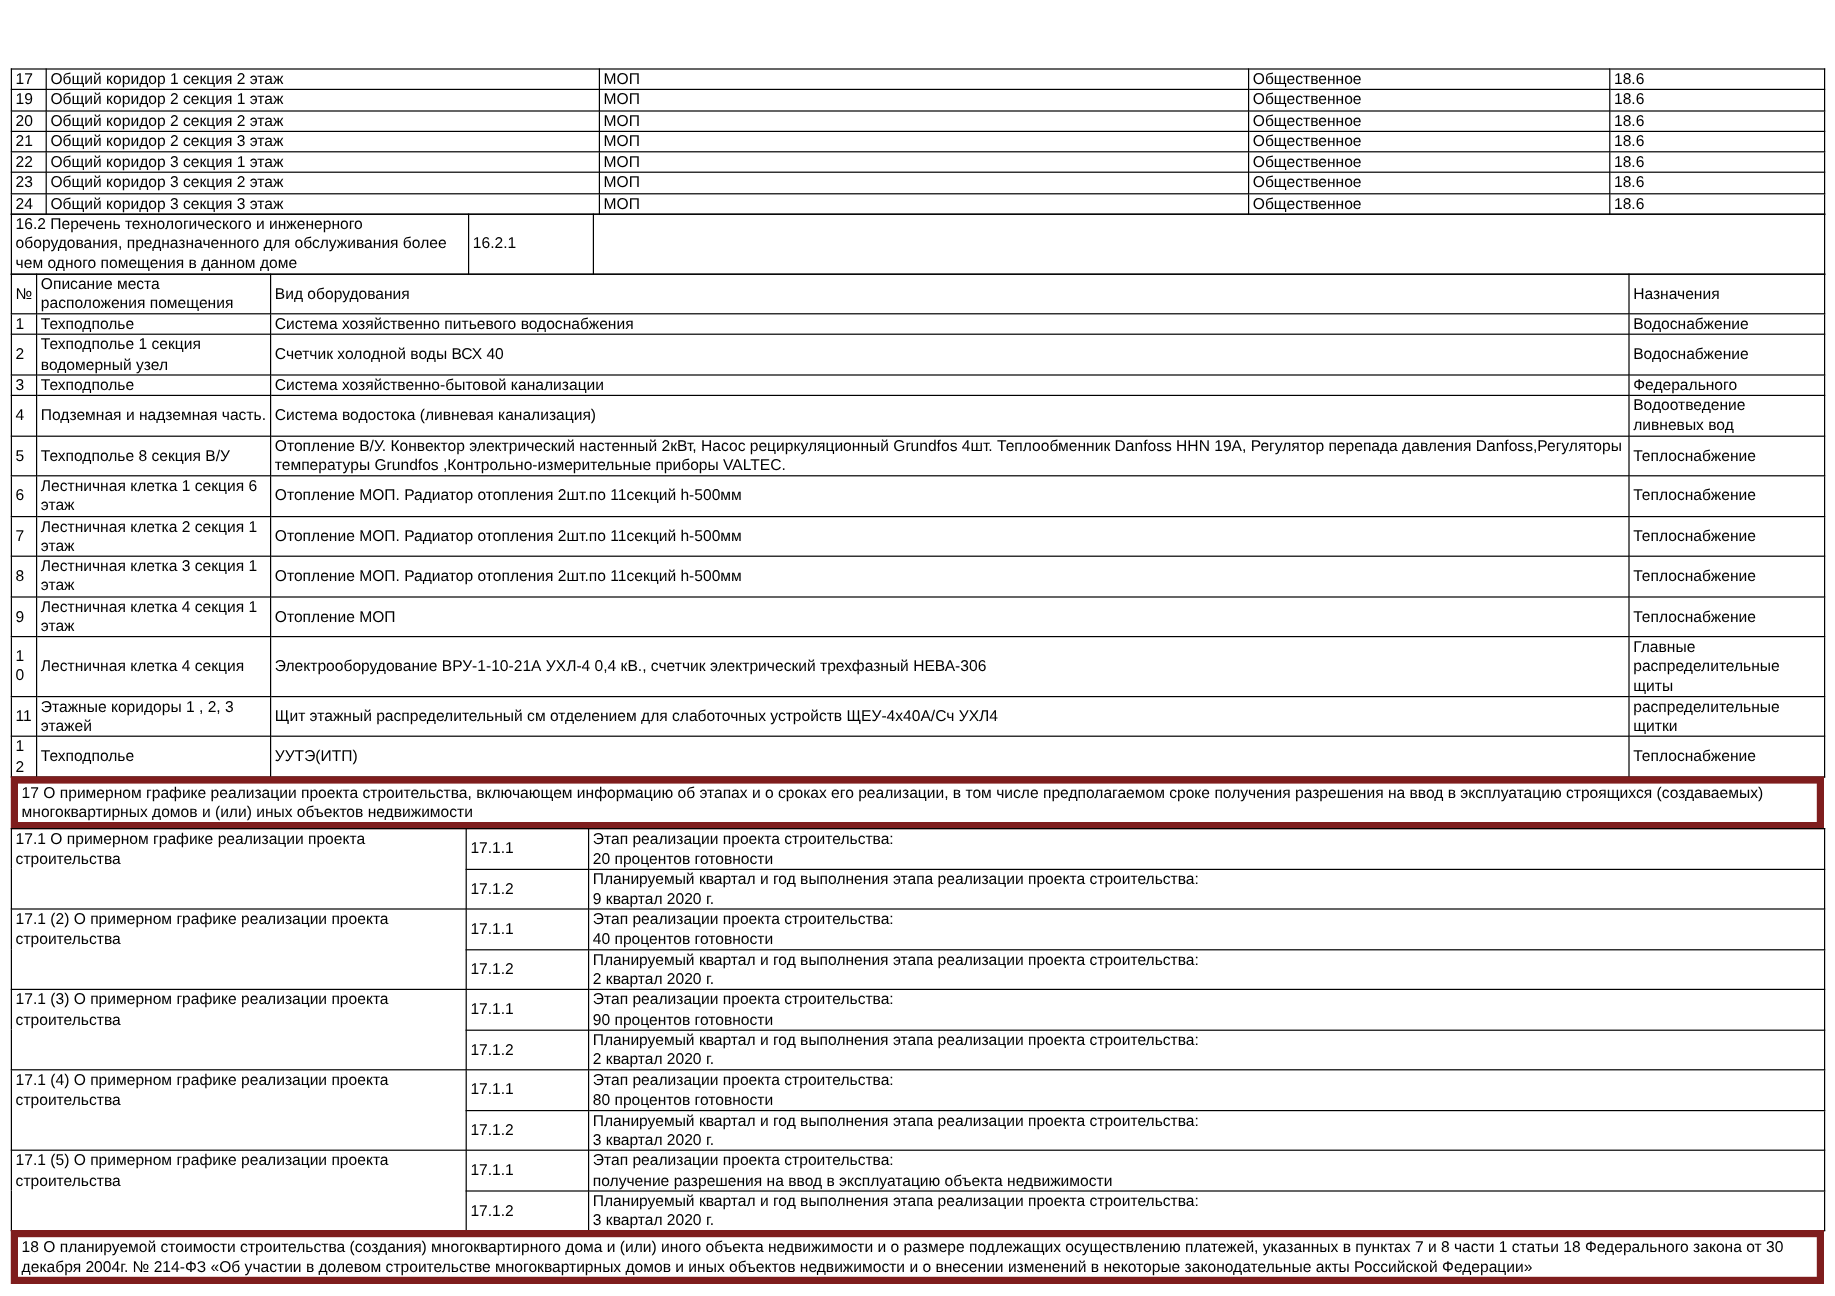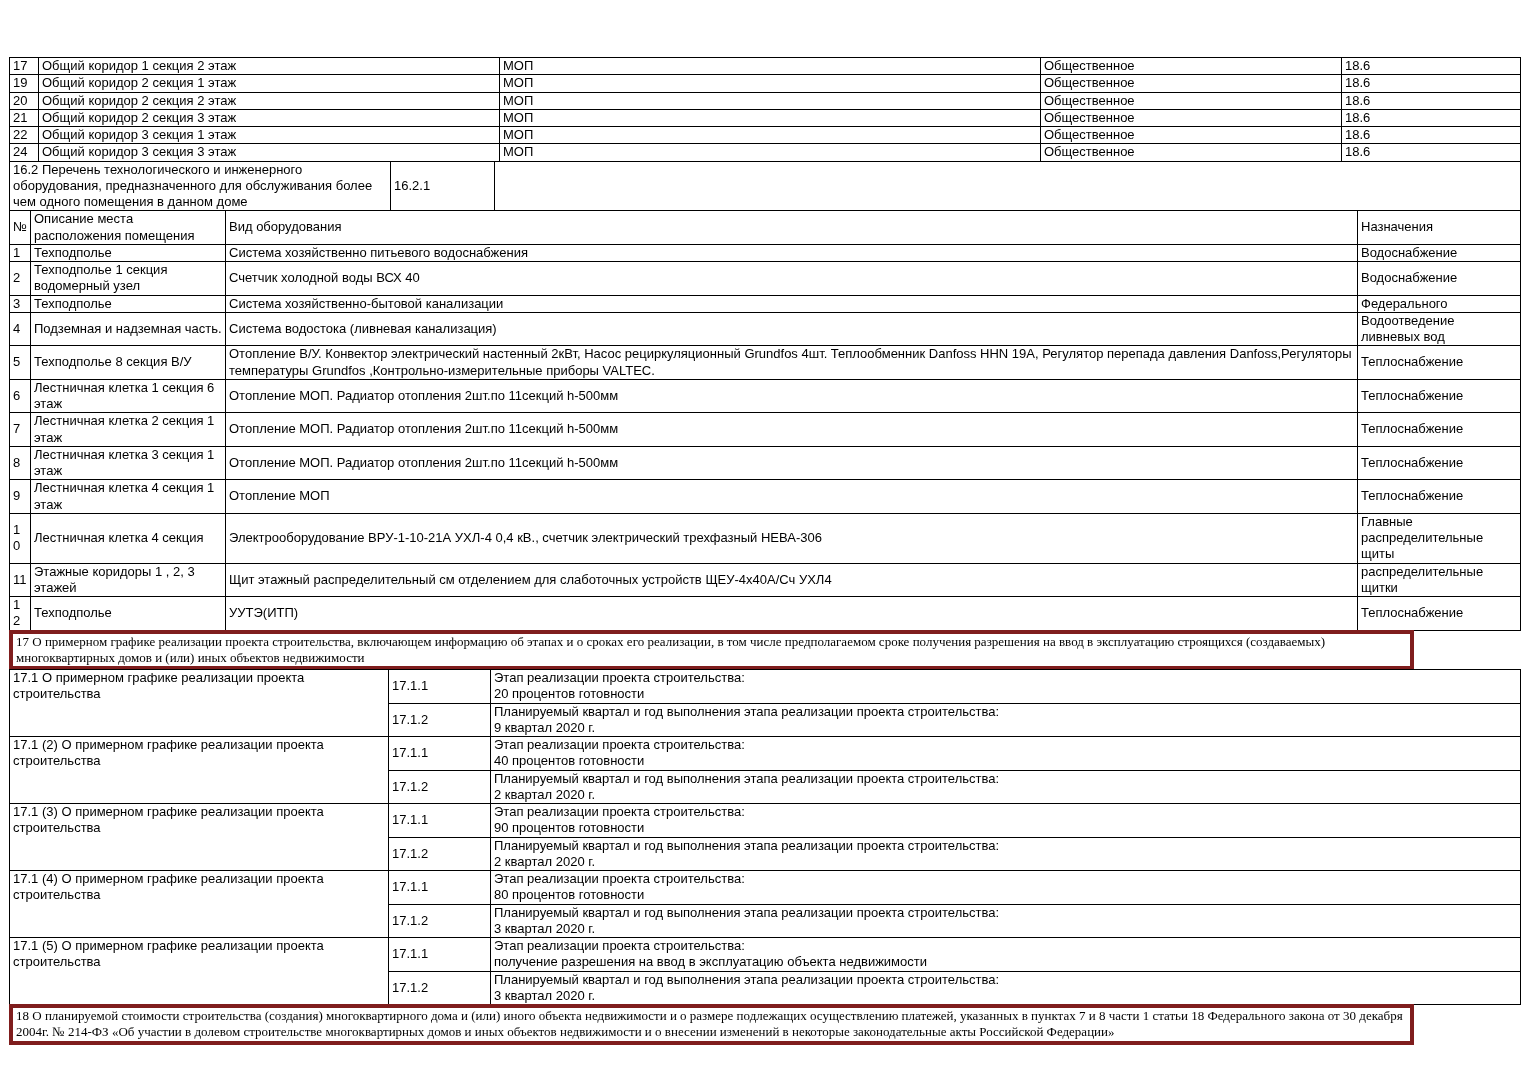--- a/index.html
+++ b/index.html
@@ -13,21 +13,21 @@
   table { border-collapse:collapse; width:1511px; table-layout:fixed; }
   .page > table + table, .page > table + div.hdr, .page > div.hdr + table { margin-top:-1px; }
   td, th {
     border:1px solid #000; padding:0 3px; vertical-align:middle;
     line-height:1.25; text-align:left; font-weight:normal;
     word-wrap:break-word; overflow-wrap:break-word;
   }
   td.vtop { vertical-align:top; }
   .b { font-weight:normal; }
   div.hdr {
-    width:1405px; border:4px solid #7f1d1d; padding:0 3px; line-height:1.25;font-family:Liberation Serif, serif;
+    width:1511px; border:6px solid #7f1d1d; padding:0 3px; line-height:1.25;
   }
   
   .w-cnum{width:29px;} .w-cname{width:461px;} .w-cmop{width:541px;} .w-cpub{width:301px;} .w-carea{width:179px;}
   .w-slab{width:381px;} .w-scode{width:104px;} .w-srest{width:1026px;}
   .w-enum{width:21px;} .w-eloc{width:195px;} .w-eequip{width:1132px;} .w-epurp{width:163px;}
   .w-btitle{width:379px;} .w-bcode{width:102px;} .w-bcontent{width:1030px;}
 </style>
 </head>
 <body>
 
@@ -71,20 +71,27 @@
         <td>18.6</td>
       </tr>
       <tr>
         <td>22</td>
         <td>Общий коридор 3 секция 1 этаж</td>
         <td>МОП</td>
         <td>Общественное</td>
         <td>18.6</td>
       </tr>
       <tr>
+        <td>23</td>
+        <td>Общий коридор 3 секция 2 этаж</td>
+        <td>МОП</td>
+        <td>Общественное</td>
+        <td>18.6</td>
+      </tr>
+      <tr>
         <td>24</td>
         <td>Общий коридор 3 секция 3 этаж</td>
         <td>МОП</td>
         <td>Общественное</td>
         <td>18.6</td>
       </tr>
     </tbody>
   </table>
 
   <table>

